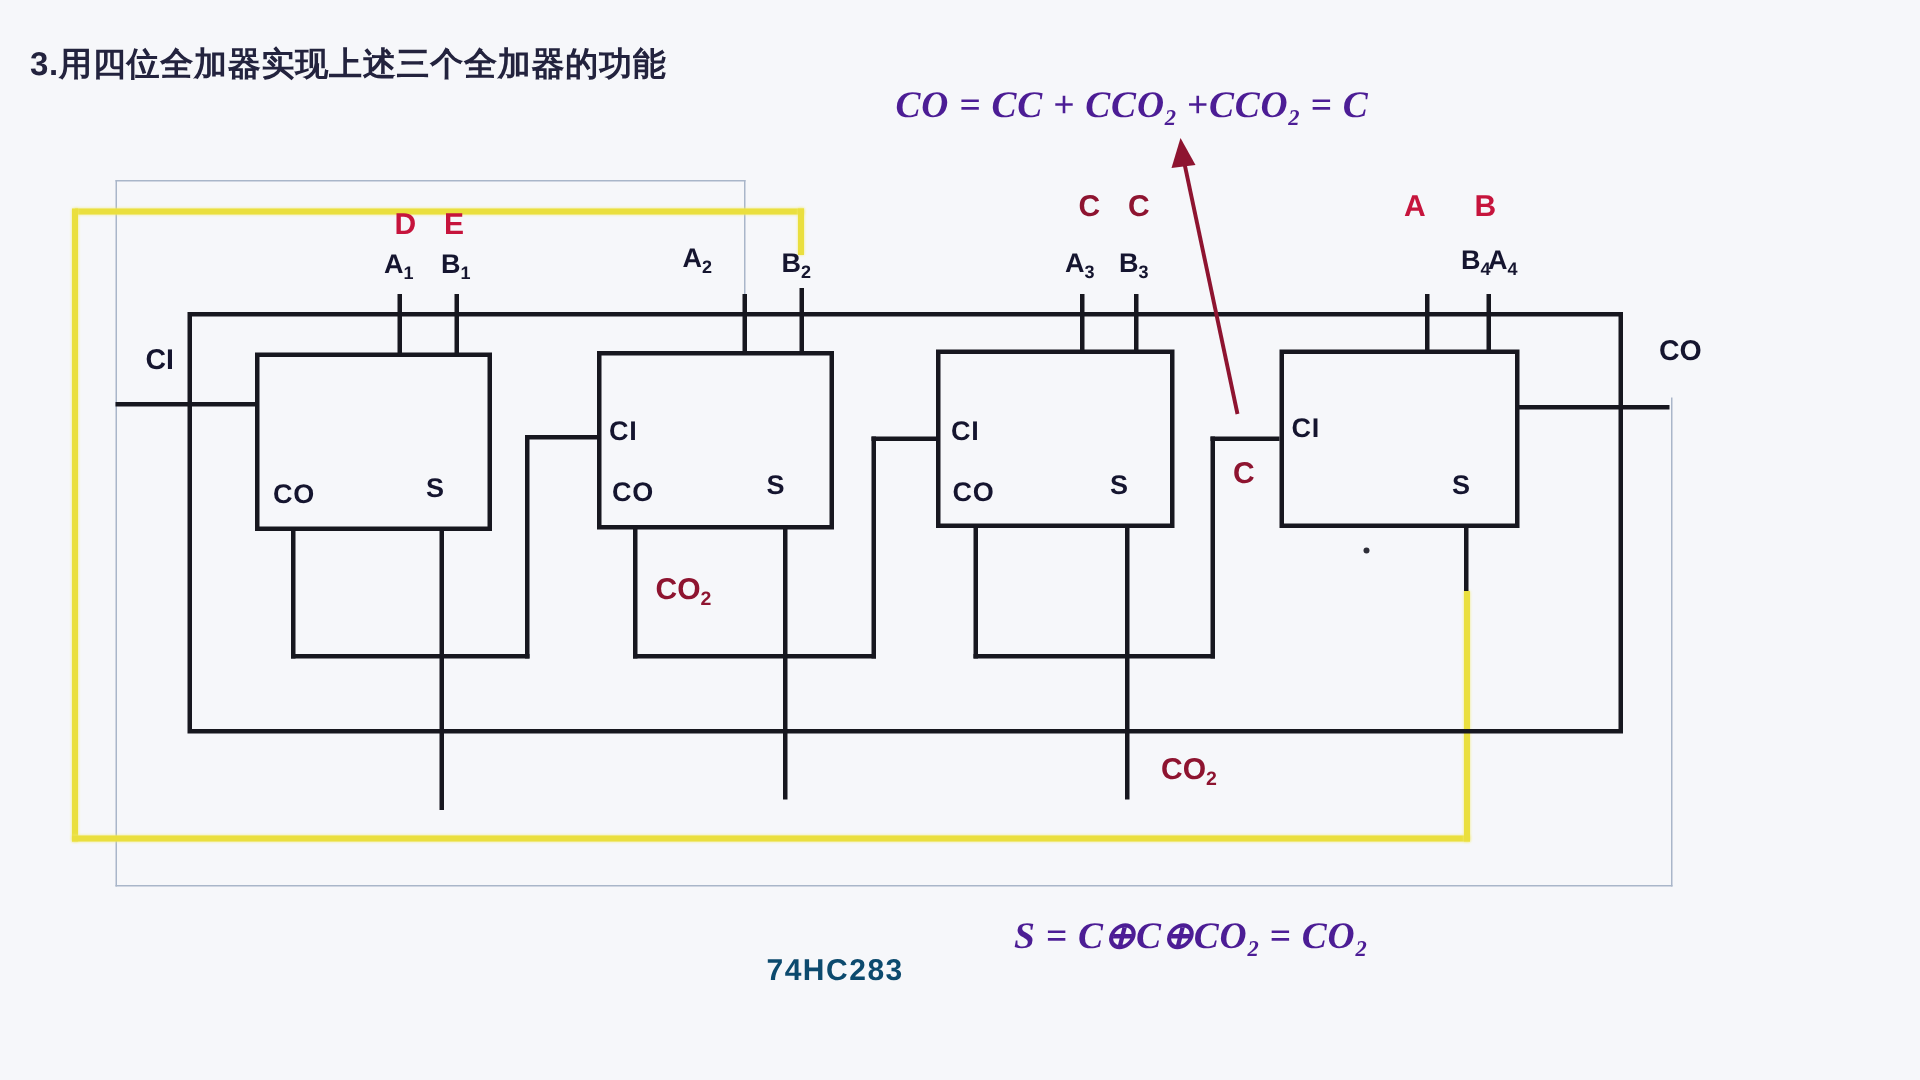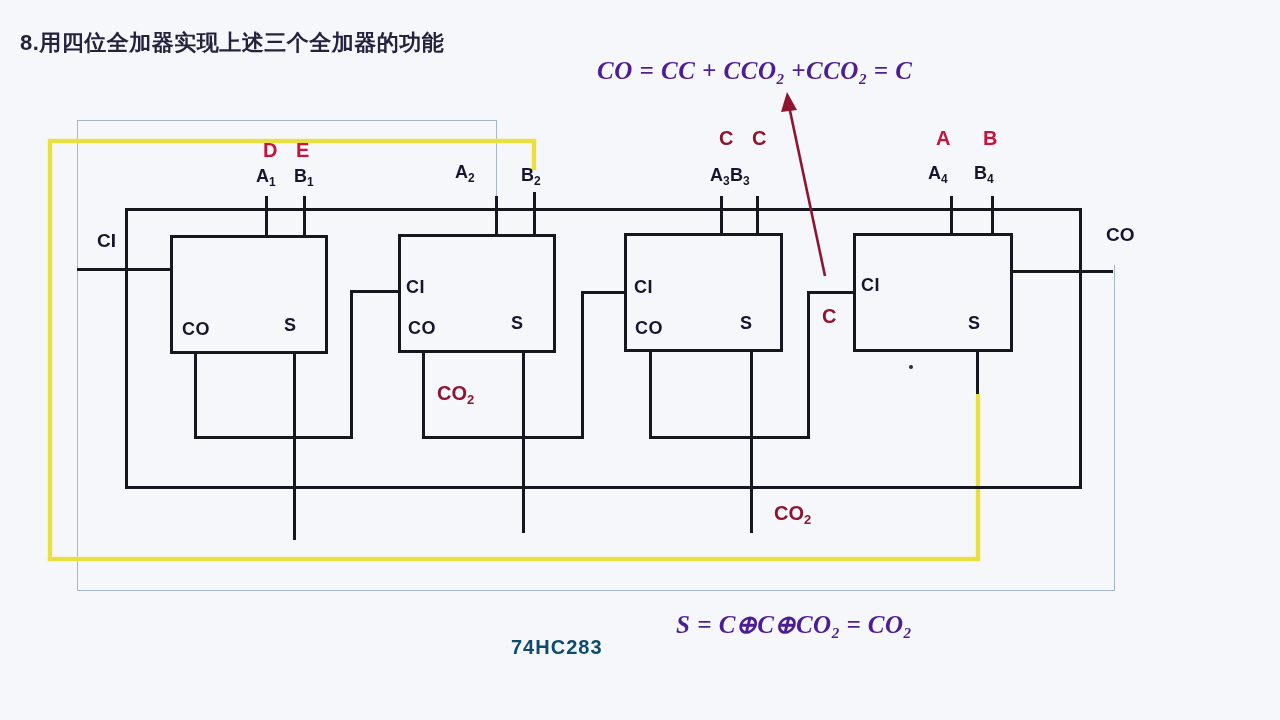--- a/index.html
+++ b/index.html
@@ -26,21 +26,21 @@
   .formula .fsub{font-size:15px;position:relative;top:5px;}
   .title{position:absolute;font-size:22px;font-weight:bold;color:#23233e;letter-spacing:0.5px;}
   .chip{position:absolute;font-size:20px;font-weight:bold;color:#0c4a6e;letter-spacing:1px;}
   .dot{position:absolute;width:4px;height:4px;border-radius:50%;background:#2e2e38;}
 </style>
 </head>
 <body>
 
 <div id="stage">
 
-  <div class="title" style="left:20px;top:28px;">8.用四位全加器实现上述三个全加器的功能</div>
+  <div class="title" style="left:20px;top:28px;">3.用四位全加器实现上述三个全加器的功能</div>
 
   <div class="thin" style="left:77px;top:120px;width:1px;height:471px;"></div>
   <div class="thin" style="left:77px;top:590px;width:1038px;height:1px;"></div>
   <div class="thin" style="left:1114px;top:265px;width:1px;height:326px;"></div>
   <div class="thin" style="left:77px;top:120px;width:420px;height:1px;"></div>
   <div class="thin" style="left:496px;top:120px;width:1px;height:77px;"></div>
 
   <div class="ywire" style="left:50px;top:139px;width:486px;height:4px;"></div>
   <div class="ywire" style="left:532px;top:139px;width:4px;height:31px;"></div>
   <div class="ywire" style="left:48px;top:139px;width:4px;height:422px;"></div>
@@ -89,22 +89,22 @@
   <div class="dot" style="left:909px;top:365px;"></div>
 
   <div class="lbl pin" style="left:97px;top:231px;font-size:19px;">CI</div>
   <div class="lbl pin" style="left:1106px;top:225px;font-size:19px;">CO</div>
 
   <div class="lbl pin" style="left:256px;top:167px;"><span>A</span><span class="sub">1</span></div>
   <div class="lbl pin" style="left:294px;top:167px;"><span>B</span><span class="sub">1</span></div>
   <div class="lbl pin" style="left:455px;top:163px;"><span>A</span><span class="sub">2</span></div>
   <div class="lbl pin" style="left:521px;top:166px;"><span>B</span><span class="sub">2</span></div>
   <div class="lbl pin" style="left:710px;top:166px;"><span>A</span><span class="sub">3</span></div>
-  <div class="lbl pin" style="left:730px;top:166px;"><span>B</span><span class="sub">3</span></div>
-  <div class="lbl pin" style="left:928px;top:164px;"><span>A</span><span class="sub">4</span></div>
+  <div class="lbl pin" style="left:746px;top:166px;"><span>B</span><span class="sub">3</span></div>
+  <div class="lbl pin" style="left:992px;top:164px;"><span>A</span><span class="sub">4</span></div>
   <div class="lbl pin" style="left:974px;top:164px;"><span>B</span><span class="sub">4</span></div>
 
   <div class="lbl crimson" style="left:263px;top:140px;font-size:20px;">D</div>
   <div class="lbl crimson" style="left:296px;top:140px;font-size:20px;">E</div>
   <div class="lbl maroon" style="left:719px;top:128px;font-size:20px;">C</div>
   <div class="lbl maroon" style="left:752px;top:128px;font-size:20px;">C</div>
   <div class="lbl crimson" style="left:936px;top:128px;font-size:20px;">A</div>
   <div class="lbl crimson" style="left:983px;top:128px;font-size:20px;">B</div>
   <div class="lbl maroon" style="left:822px;top:306px;font-size:20px;">C</div>
 

